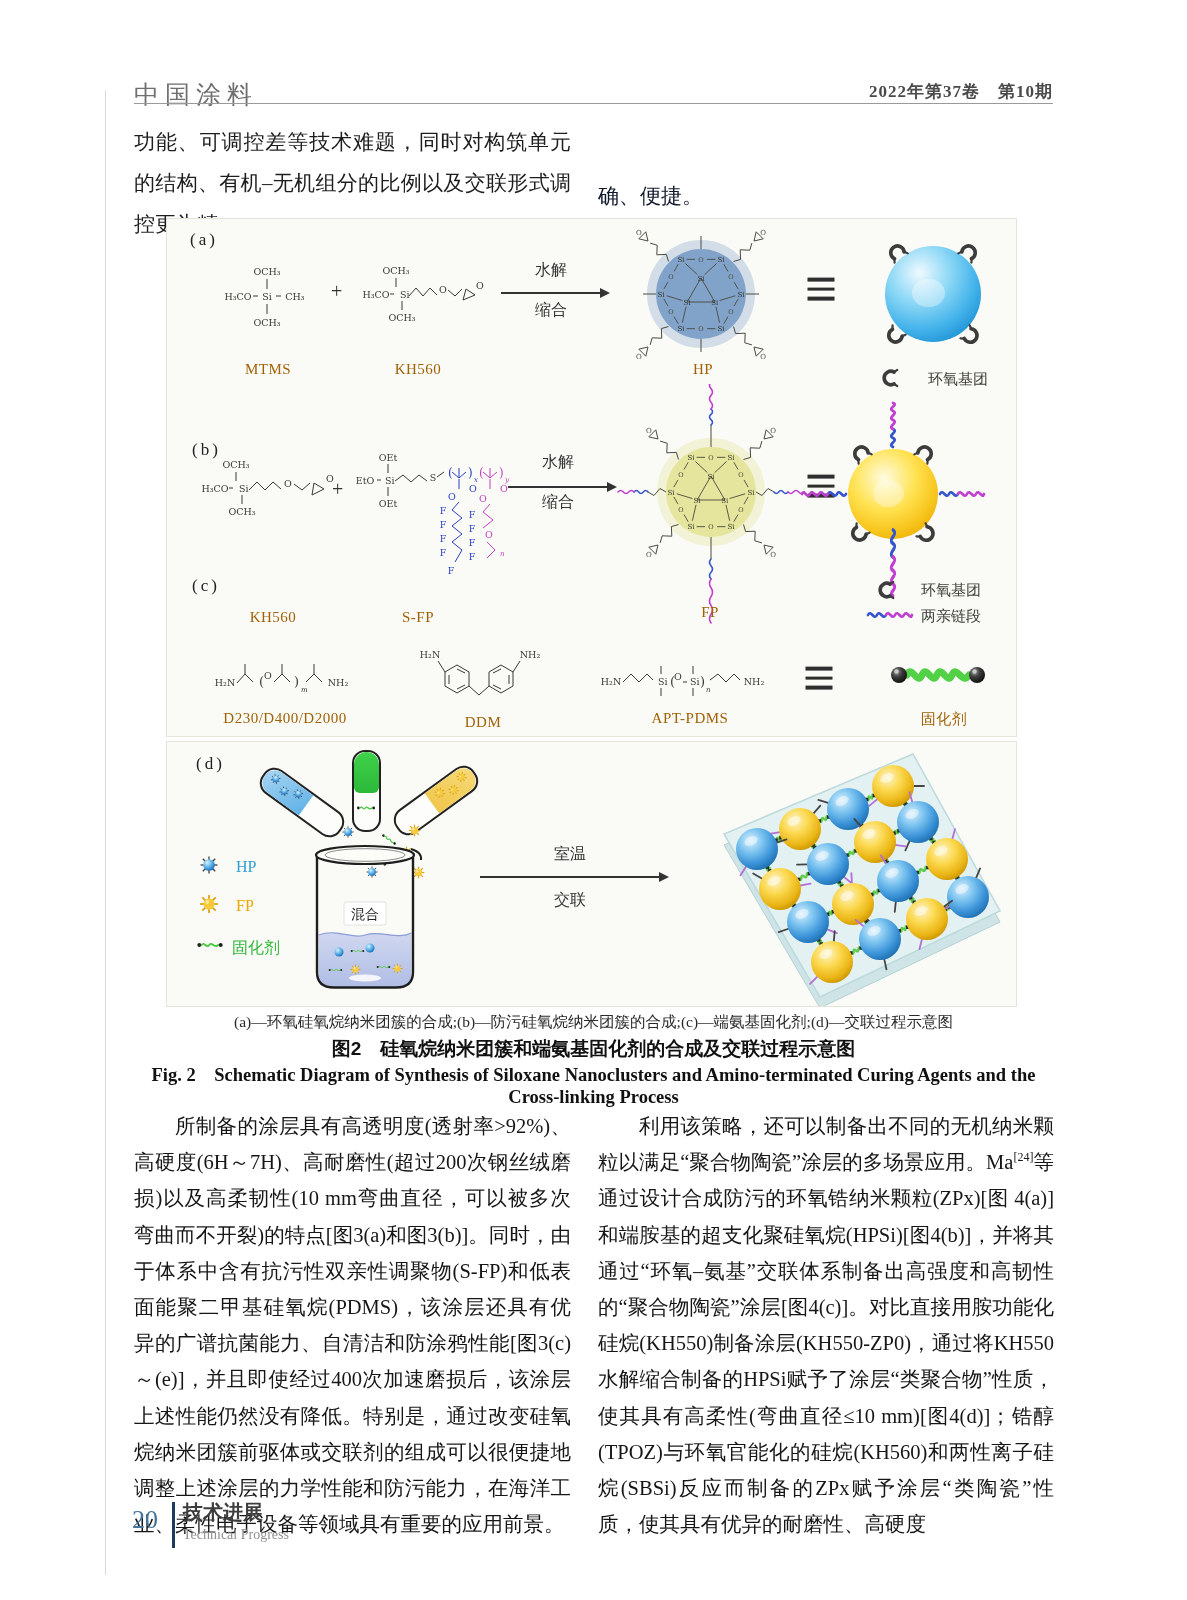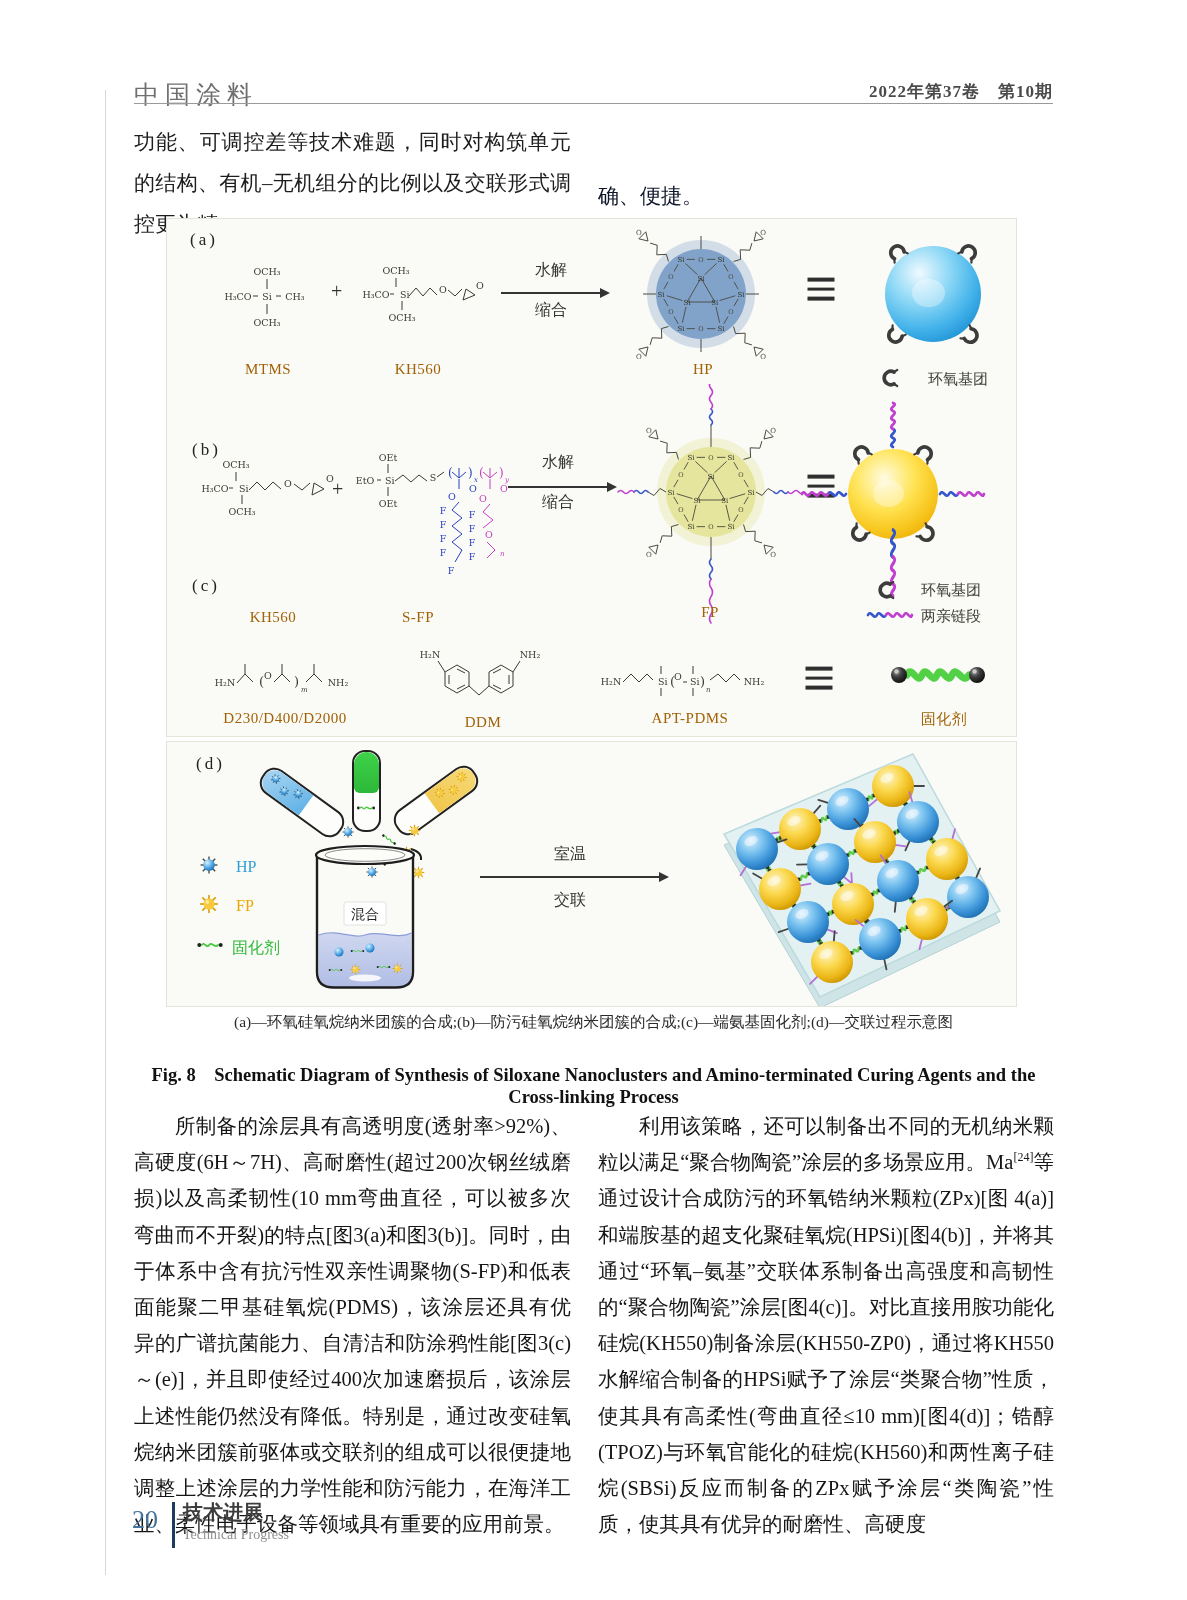--- a/index.html
+++ b/index.html
@@ -761,21 +761,22 @@
         <circle cx="180" cy="197" r="21" fill="url(#gB)"></circle>
         <ellipse cx="174" cy="189" rx="7" ry="4.5" fill="#ffffff" opacity="0.45" transform="rotate(-25 174 189)"></ellipse>
         <line x1="117.85786437626905" y1="234.14213562373095" x2="110.07968978321702" y2="241.92031021678298" stroke="#b46fd6" stroke-width="1.8" stroke-linecap="round"></line>
         <line x1="133.74311485495315" y1="200.07610603816508" x2="134.7018280251774" y2="189.11796435915588" stroke="#454545" stroke-width="1.8" stroke-linecap="round"></line>
         <circle cx="132" cy="220" r="21" fill="url(#gY)"></circle>
         <ellipse cx="126" cy="212" rx="7" ry="4.5" fill="#ffffff" opacity="0.45" transform="rotate(-25 126 212)"></ellipse>
       </svg>
   </div>
 
   <div class="abs cap-sub">(a)—环氧硅氧烷纳米团簇的合成;(b)—防污硅氧烷纳米团簇的合成;(c)—端氨基固化剂;(d)—交联过程示意图</div>
-  <div class="abs cap-en1">Fig. 8　Schematic Diagram of Synthesis of Siloxane Nanoclusters and Amino-terminated Curing Agents and the</div>
+  <div class="abs cap-zh">图2　硅氧烷纳米团簇和端氨基固化剂的合成及交联过程示意图</div>
+  <div class="abs cap-en1">Fig. 2　Schematic Diagram of Synthesis of Siloxane Nanoclusters and Amino-terminated Curing Agents and the</div>
   <div class="abs cap-en2">Cross-linking Process</div>
 
   <div class="abs body-col col-left">所制备的涂层具有高透明度(透射率&gt;92%)、高硬度(6H～7H)、高耐磨性(超过200次钢丝绒磨损)以及高柔韧性(10 mm弯曲直径，可以被多次弯曲而不开裂)的特点[图3(a)和图3(b)]。同时，由于体系中含有抗污性双亲性调聚物(S-FP)和低表面能聚二甲基硅氧烷(PDMS)，该涂层还具有优异的广谱抗菌能力、自清洁和防涂鸦性能[图3(c)～(e)]，并且即使经过400次加速磨损后，该涂层上述性能仍然没有降低。特别是，通过改变硅氧烷纳米团簇前驱体或交联剂的组成可以很便捷地调整上述涂层的力学性能和防污能力，在海洋工业、柔性电子设备等领域具有重要的应用前景。</div>
   <div class="abs body-col col-right"><span>利用该策略，还可以制备出不同的无机纳米颗粒以满足“聚合物陶瓷”涂层的多场景应用。Ma</span><sup>[24]</sup><span>等通过设计合成防污的环氧锆纳米颗粒(ZPx)[图 4(a)]和端胺基的超支化聚硅氧烷(HPSi)[图4(b)]，并将其通过“环氧–氨基”交联体系制备出高强度和高韧性的“聚合物陶瓷”涂层[图4(c)]。对比直接用胺功能化硅烷(KH550)制备涂层(KH550-ZP0)，通过将KH550水解缩合制备的HPSi赋予了涂层“类聚合物”性质，使其具有高柔性(弯曲直径≤10 mm)[图4(d)]；锆醇(TPOZ)与环氧官能化的硅烷(KH560)和两性离子硅烷(SBSi)反应而制备的ZPx赋予涂层“类陶瓷”性质，使其具有优异的耐磨性、高硬度</span></div>
 
   <div class="abs pagenum">20</div>
   <div class="abs foot-bar"></div>
   <div class="abs foot-zh">技术进展</div>
   <div class="abs foot-en">Technical Progress</div>
 </div>

